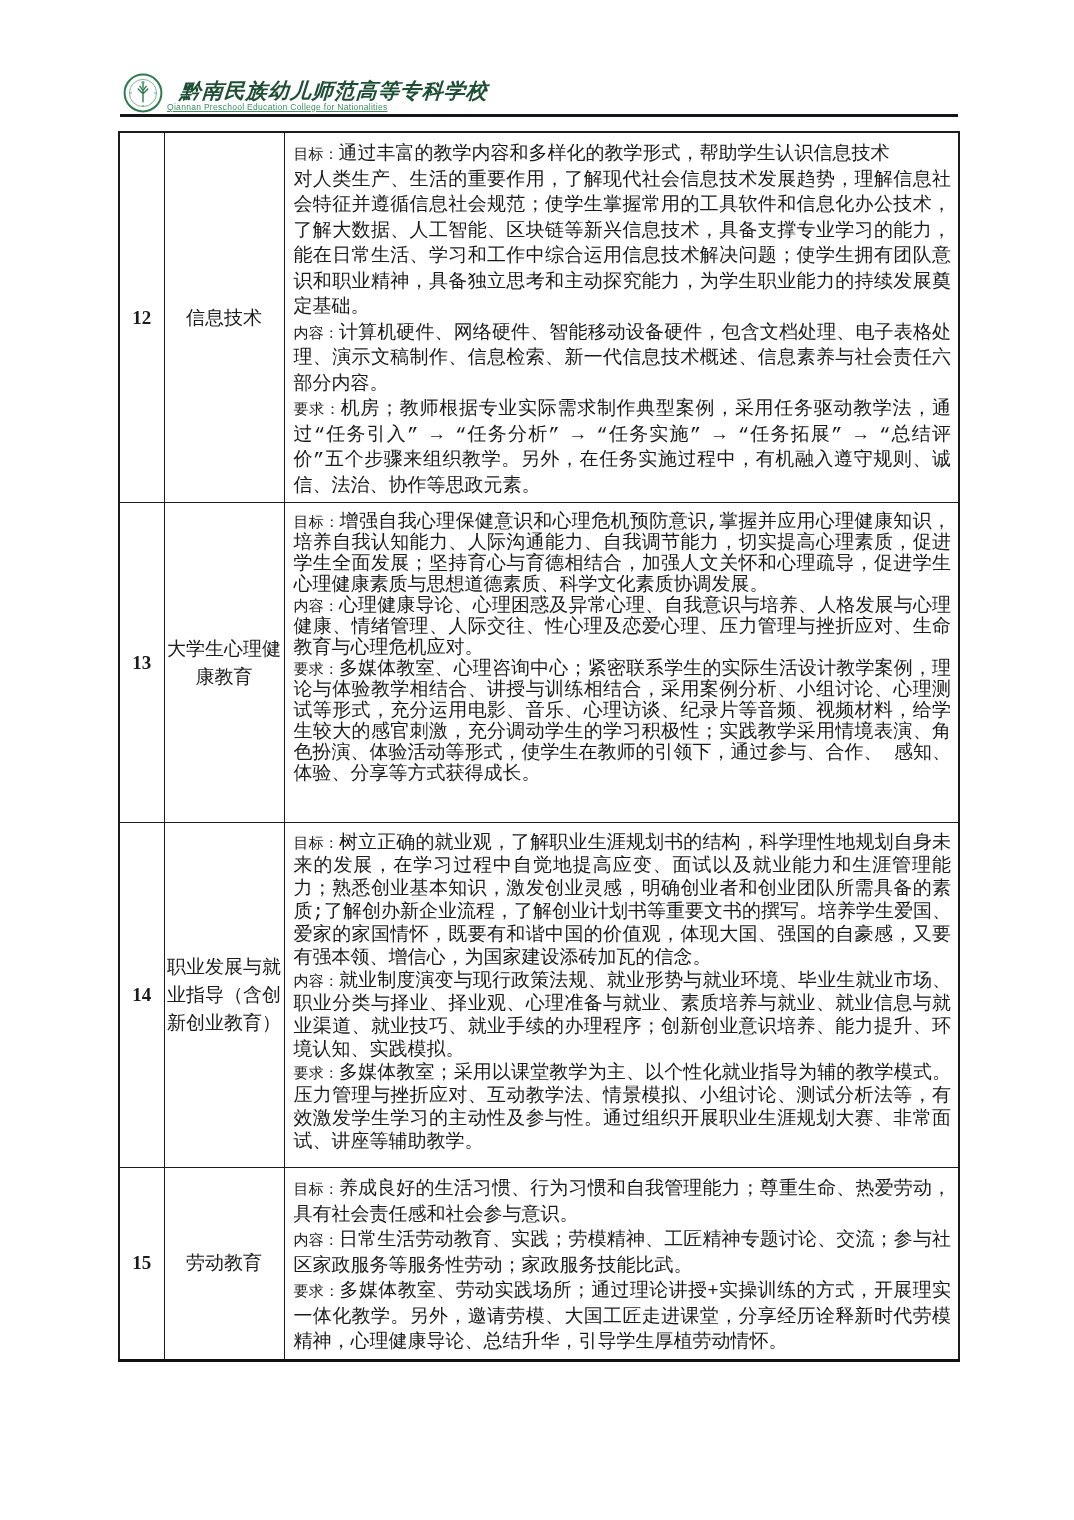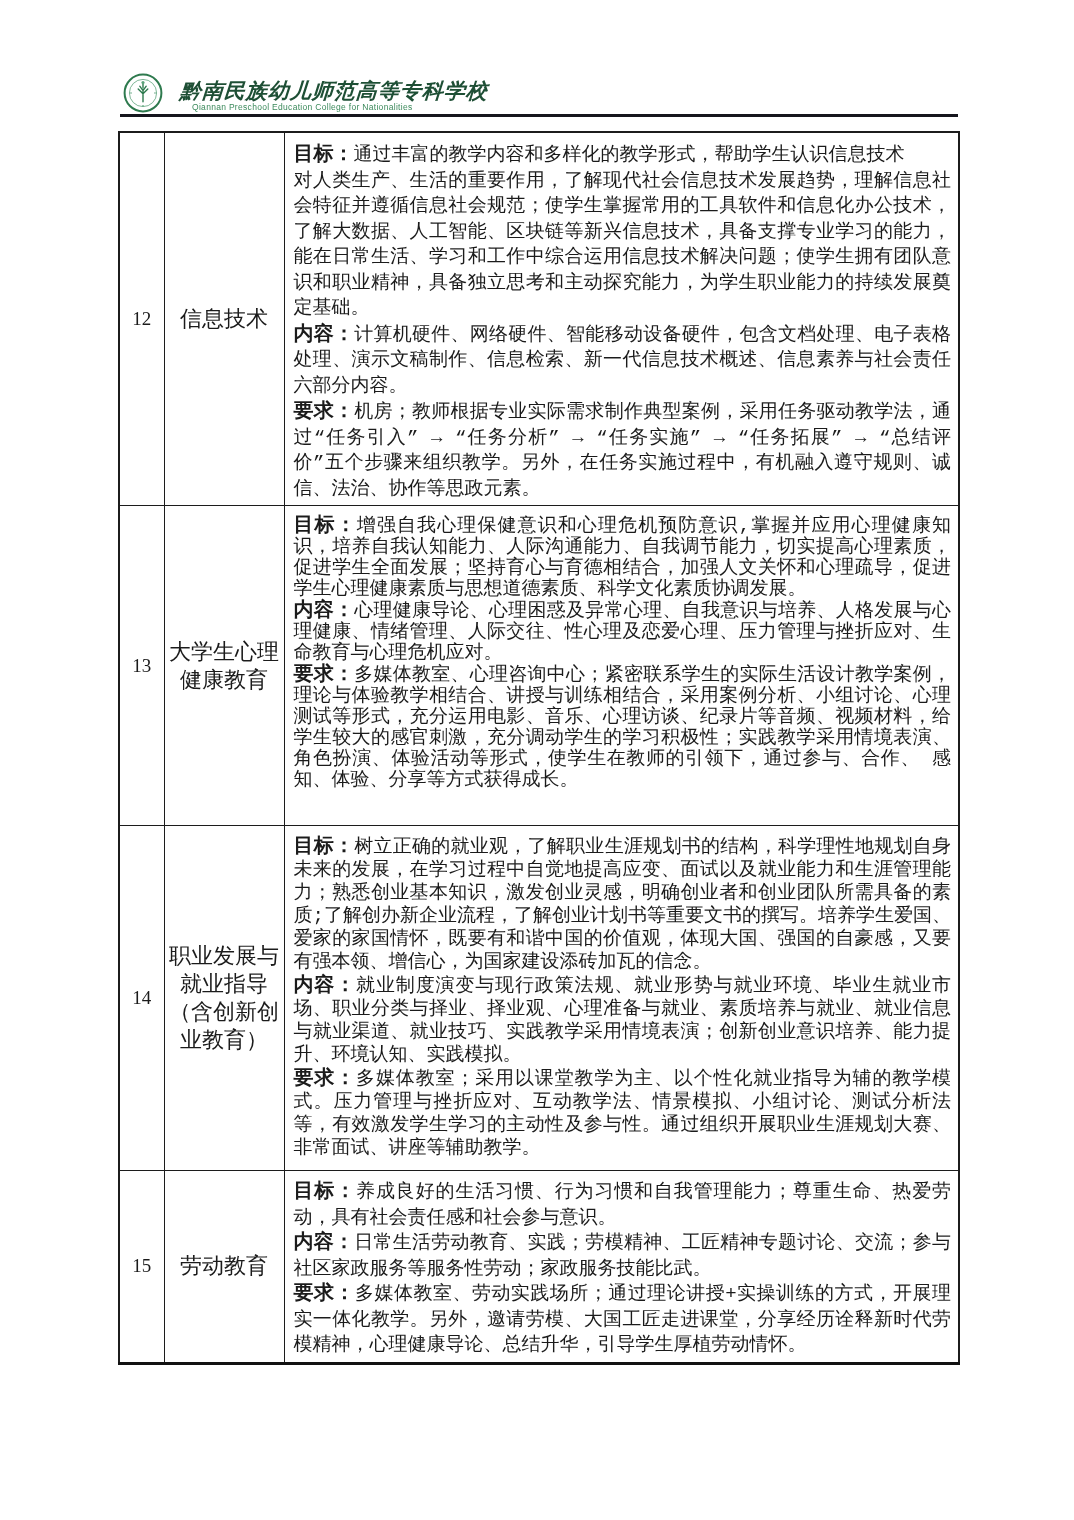--- a/index.html
+++ b/index.html
@@ -13,50 +13,51 @@
   .logo-wrap { position:absolute; left:123px; top:73px; width:40px; height:40px; }
   .logo-wrap svg { width:40px; height:40px; display:block; }
   .cn-title {
     position:absolute; left:180px; top:77px;
     font-size:21px; font-weight:bold; letter-spacing:1px;
     color:#1e4f35; font-style:italic;
     font-family:"DejaVu Serif","Liberation Serif",serif;
     transform:skewX(-4deg);
   }
   .en-title {
-    position:absolute; left:192px; top:102px;
+    position:absolute; left:167px; top:102px;
     font-size:8.5px; letter-spacing:0.3px; color:#3c8a5c;
     font-family:"Liberation Sans","DejaVu Sans",sans-serif;
+    text-decoration:underline;
   }
   .header-rule {
     position:absolute; left:120px; top:114px; width:838px; height:3px;
     background:#15151d;
   }
   
   table.course-table {
     position:absolute; left:118px; top:131px; width:840px;
     border-collapse:collapse; table-layout:fixed;
   }
   table.course-table { border:2px solid #1c1c1c; border-bottom:3.5px solid #111; }
   table.course-table td { border:1.6px solid #1c1c1c; overflow:hidden; }
   td.num {
     text-align:center; vertical-align:middle;
-    font-size:19px; padding:0;
+    font-size:19px; padding:0;font-weight:bold;
   }
   td.course {
     text-align:center; vertical-align:middle;
-    font-size:22px; line-height:28px; padding:0 2px;
+    font-size:19px; line-height:28px; padding:0 2px;
   }
   td.desc { vertical-align:top; padding:8px 7px 4px 9px; }
   td.desc p {
     margin:0; font-size:19px; text-align:justify;
   }
   td.desc p b {
     font-family:"Liberation Sans","DejaVu Sans",sans-serif;
-    font-weight:bold; font-size:20px;
+    font-weight:normal; font-size:15px;
   }
   td.desc p span { white-space:pre-wrap;font-family:Liberation Mono, monospace; }
   tr.r0 { height:362px; } tr.r0 td.desc p { line-height:24.5px; }
   tr.r1 { height:320px; } tr.r1 td.desc p { line-height:20px; }
   tr.r2 { height:345px; } tr.r2 td.desc p { line-height:22px; }
   tr.r3 { height:176px; } tr.r3 td.desc p { line-height:23.5px; }
 </style>
 </head>
 <body>
 
@@ -104,21 +105,21 @@
           <p><b>内容：</b><span>心理健康导论、心理困惑及异常心理、自我意识与培养、人格发展与心理健康、情绪管理、人际交往、性心理及恋爱心理、压力管理与挫折应对、生命教育与心理危机应对。</span></p>
           <p><b>要求：</b><span>多媒体教室、心理咨询中心；紧密联系学生的实际生活设计教学案例，理论与体验教学相结合、讲授与训练相结合，采用案例分析、小组讨论、心理测试等形式，充分运用电影、音乐、心理访谈、纪录片等音频、视频材料，给学生较大的感官刺激，充分调动学生的学习积极性；实践教学采用情境表演、角色扮演、体验活动等形式，使学生在教师的引领下，通过参与、合作、 感知、体验、分享等方式获得成长。</span></p>
         </td>
       </tr>
 
       <tr class="r2">
         <td class="num">14</td>
         <td class="course">职业发展与就业指导（含创新创业教育）</td>
         <td class="desc">
           <p><b>目标：</b><span>树立正确的就业观，了解职业生涯规划书的结构，科学理性地规划自身未来的发展，在学习过程中自觉地提高应变、面试以及就业能力和生涯管理能力；熟悉创业基本知识，激发创业灵感，明确创业者和创业团队所需具备的素质;了解创办新企业流程，了解创业计划书等重要文书的撰写。培养学生爱国、爱家的家国情怀，既要有和谐中国的价值观，体现大国、强国的自豪感，又要有强本领、增信心，为国家建设添砖加瓦的信念。</span></p>
-          <p><b>内容：</b><span>就业制度演变与现行政策法规、就业形势与就业环境、毕业生就业市场、职业分类与择业、择业观、心理准备与就业、素质培养与就业、就业信息与就业渠道、就业技巧、实践教学采用情境表演；创新创业意识培养、能力提升、环境认知、实践模拟。</span></p>
+          <p><b>内容：</b><span>就业制度演变与现行政策法规、就业形势与就业环境、毕业生就业市场、职业分类与择业、择业观、心理准备与就业、素质培养与就业、就业信息与就业渠道、就业技巧、就业手续的办理程序；创新创业意识培养、能力提升、环境认知、实践模拟。</span></p>
           <p><b>要求：</b><span>多媒体教室；采用以课堂教学为主、以个性化就业指导为辅的教学模式。压力管理与挫折应对、互动教学法、情景模拟、小组讨论、测试分析法等，有效激发学生学习的主动性及参与性。通过组织开展职业生涯规划大赛、非常面试、讲座等辅助教学。</span></p>
         </td>
       </tr>
 
       <tr class="r3">
         <td class="num">15</td>
         <td class="course">劳动教育</td>
         <td class="desc">
           <p><b>目标：</b><span>养成良好的生活习惯、行为习惯和自我管理能力；尊重生命、热爱劳动，具有社会责任感和社会参与意识。</span></p>
           <p><b>内容：</b><span>日常生活劳动教育、实践；劳模精神、工匠精神专题讨论、交流；参与社区家政服务等服务性劳动；家政服务技能比武。</span></p>

